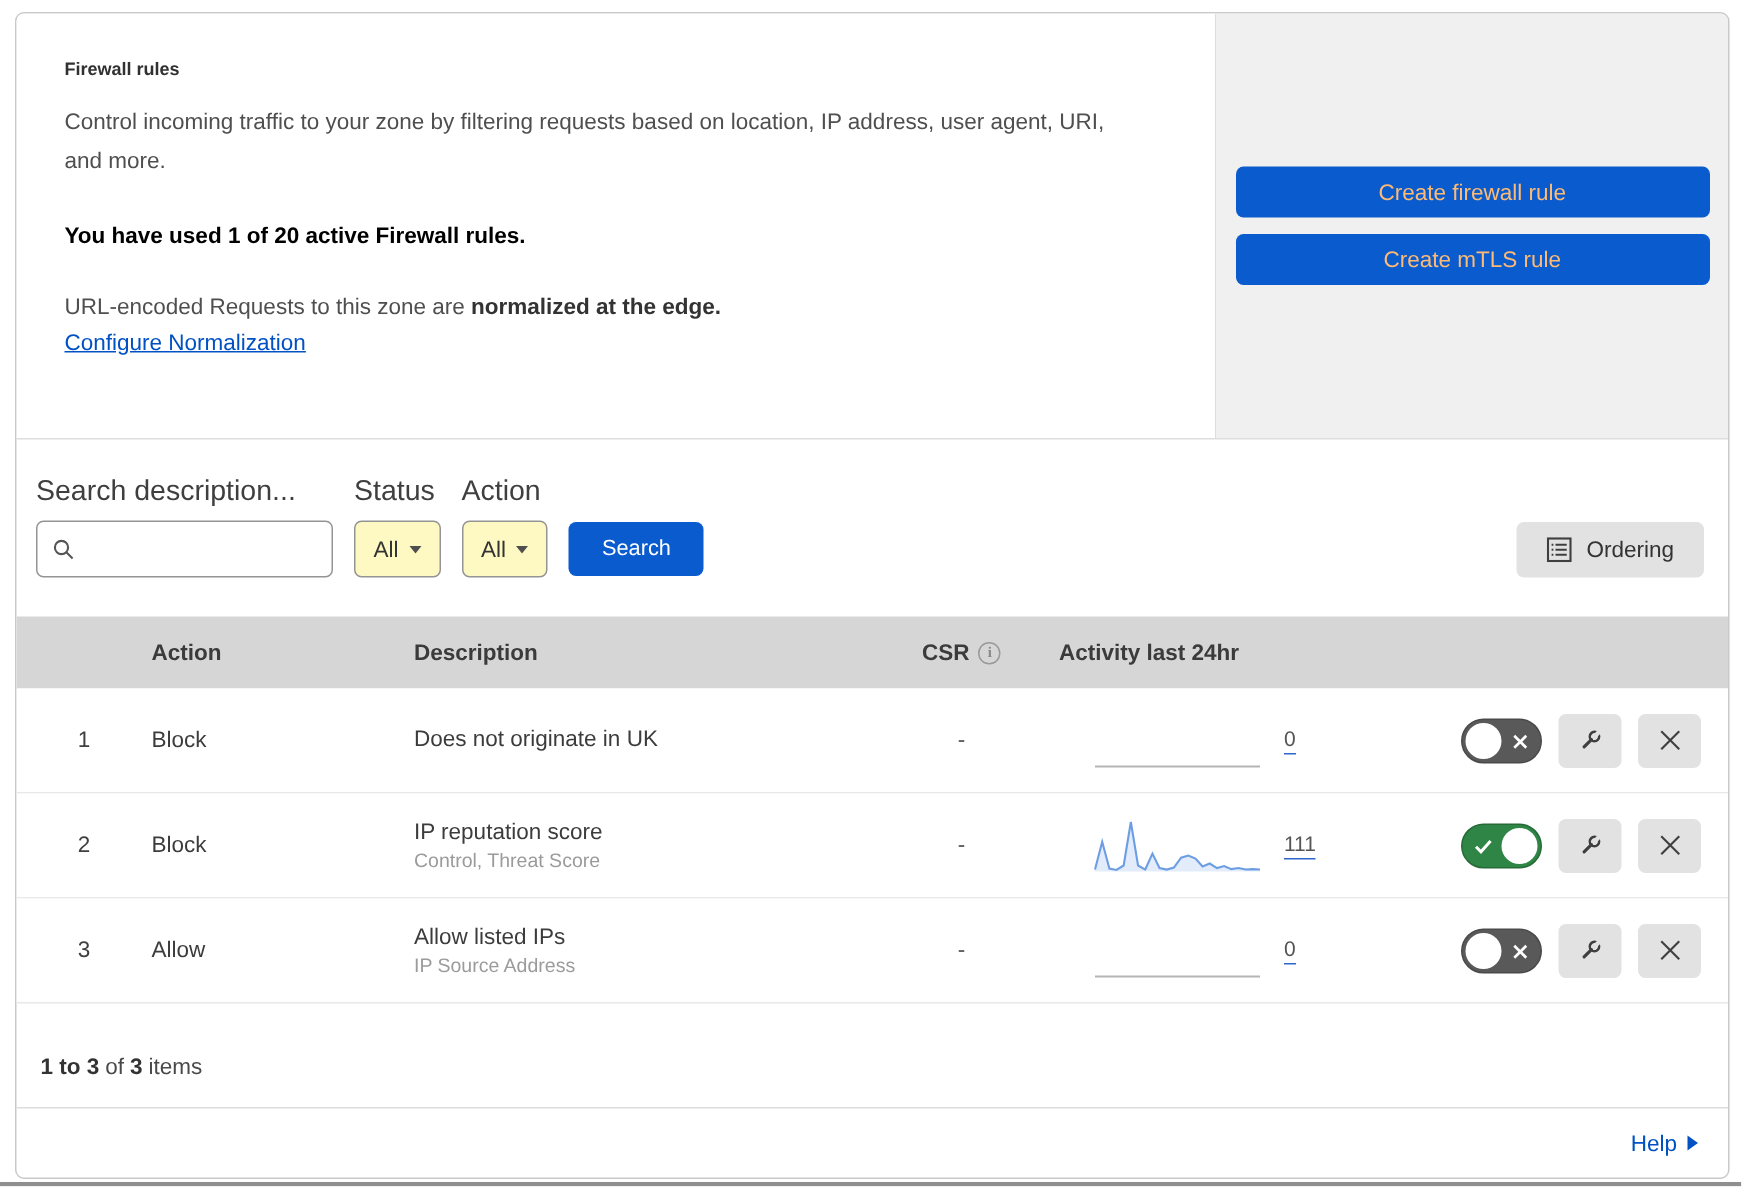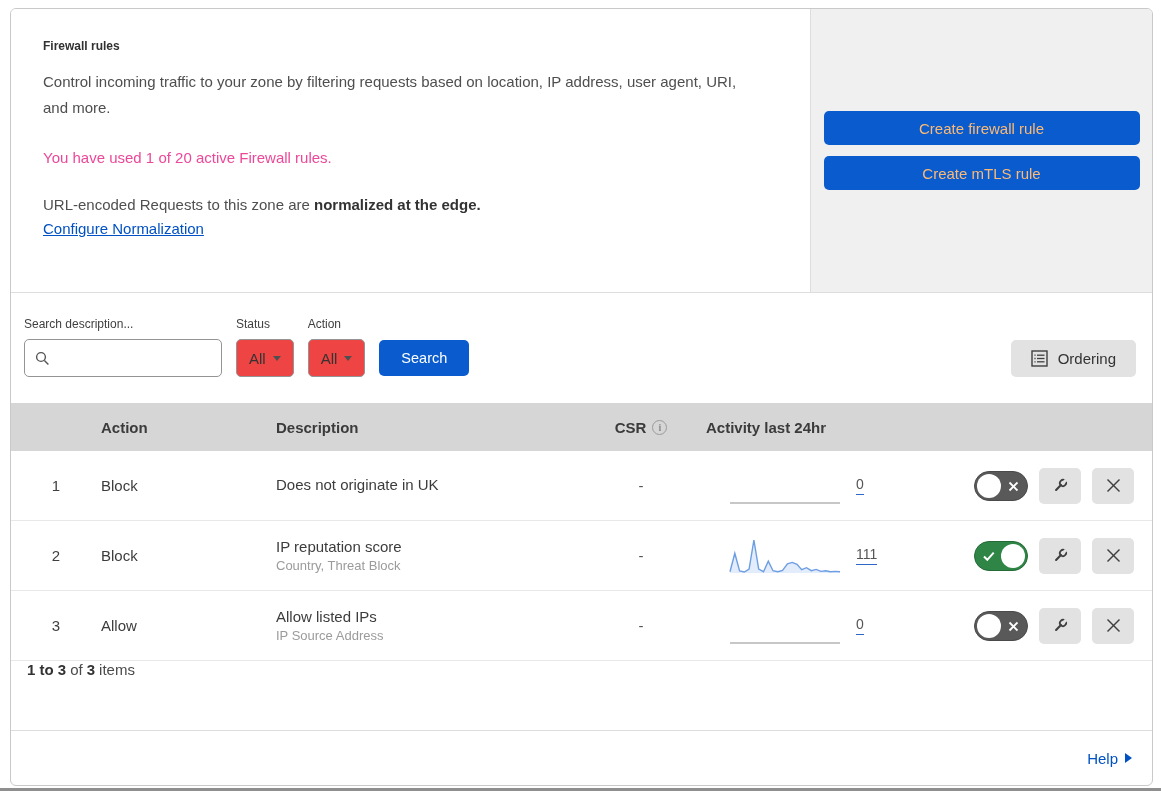--- a/index.html
+++ b/index.html
@@ -8,39 +8,39 @@
   .stage { position:relative; width:1161px; height:791px; background:#fff; overflow:hidden; }
   .card { position:absolute; left:10px; top:8px; width:1143px; height:778px;
     border:1px solid #c9c9c9; border-radius:6px; background:#fff; overflow:hidden;
     display:flex; flex-direction:column; }
 
   
   .top { display:flex; height:284px; border-bottom:1px solid #ddd; flex:0 0 auto; }
   .top-left { flex:1 1 auto; border-right:1px solid #ddd; padding:30px 32px; background:#fff; }
   .page-title { font-size:12px; font-weight:600; color:#313131; margin-bottom:16px; }
   .intro { font-size:15px; line-height:26px; color:#4f4f4f; max-width:715px; }
-  .usage { font-size:15px; font-weight:400; color:#ec4899; margin-top:28px; }
+  .usage { font-size:15px; font-weight:700; color:#000000; margin-top:28px; }
   .norm { font-size:15px; line-height:26px; color:#4f4f4f; margin-top:26px; }
   .norm b { color:#333; }
   .norm-link { display:inline-block; margin-top:2px; font-size:15px; color:#0051c3;
     text-decoration:underline; cursor:pointer; }
   .top-right { flex:0 0 341px; background:#f0f0f0; display:flex; flex-direction:column;
     align-items:center; justify-content:center; gap:11px; }
   .cta-btn { width:316px; height:34px; border:none; border-radius:5px; background:#0a5cce;
     color:#fdba74; font-size:15px; font-family:inherit; cursor:pointer; }
 
   
   .filters { display:flex; align-items:flex-end; padding:24px 16px 26px 13px; flex:0 0 auto; }
   .fgroup { display:flex; flex-direction:column; margin-right:14px; }
-  .flabel { font-size:12px; color:#3f3f3f; margin-bottom:8px; }
+  .flabel { font-size:19px; color:#3f3f3f; margin-bottom:8px; }
   .search-box { width:198px; height:38px; border:1px solid #949494; border-radius:5px;
     display:flex; align-items:center; padding-left:10px; background:#fff; }
   .search-box input { border:none; outline:none; flex:1; font-size:14px; margin-left:8px;
     font-family:inherit; min-width:0; background:transparent; }
-  .select { height:38px; border:1px solid #949494; border-radius:5px; background:#ef4444;
+  .select { height:38px; border:1px solid #949494; border-radius:5px; background:#fef9c3;
     display:flex; align-items:center; justify-content:center; gap:7px; padding:0 12px;
     font-size:15px; color:#333; cursor:pointer; }
   .caret { width:0; height:0; border-left:4.5px solid transparent; border-right:4.5px solid transparent;
     border-top:5.5px solid #4f4f4f; }
   .search-btn { height:36px; padding:0 22px; margin-bottom:1px; border:none; border-radius:5px;
     background:#0a5cce; color:#fff; font-size:14.5px; font-family:inherit; cursor:pointer; }
   .spacer { flex:1; }
   .ordering-btn { height:37px; padding:0 20px; border:none; border-radius:5px; background:#e2e2e2;
     color:#333; font-size:15px; font-family:Liberation Sans, sans-serif; display:flex; align-items:center; gap:10px;
     cursor:pointer; }
@@ -77,21 +77,21 @@
   .toggle.off .knob { left:2px; top:2px; }
   .toggle.off .t-x { position:absolute; right:8px; top:9px; }
   .toggle.on { background:#2e8545; border:1px solid #256b37; }
   .toggle.on .knob { right:2px; top:2px; }
   .toggle.on .t-check { position:absolute; left:8px; top:9px; }
 
   .icon-btn { width:42px; height:36px; border:none; border-radius:5px; background:#e2e2e2;
     display:flex; align-items:center; justify-content:center; cursor:pointer; }
 
   
-  .tfooter { flex:0 0 auto; height:70px; display:flex; 
+  .tfooter { flex:0 0 auto; height:70px; display:flex; align-items:flex-end;
     padding:0 16px 18px 16px; font-size:15px; color:#4a4a4a; border-bottom:1px solid #ddd; }
   .tfooter b { color:#333; }
   .tfooter span { margin-right:4px; }
   .help-bar { flex:1; display:flex; align-items:center; justify-content:flex-end; padding-right:20px; }
   .help-link { display:flex; align-items:center; gap:7px; color:#0051c3; font-size:15px; cursor:pointer; }
   .help-arrow { width:0; height:0; border-top:5.5px solid transparent; border-bottom:5.5px solid transparent;
     border-left:7.5px solid #0051c3; }
 
   .bottom-edge { position:absolute; left:0; right:0; bottom:0; height:3px; background:#8f8f8f; }
 </style>
@@ -204,21 +204,21 @@
             </svg>
         </button>
       </div>
     </div>
 
     <div class="trow tgrid">
       <div class="idx">2</div>
       <div class="act">Block</div>
       <div class="desc">
         <div class="desc-main">IP reputation score</div>
-        <div class="desc-sub">Country, Threat Block</div>
+        <div class="desc-sub">Control, Threat Score</div>
       </div>
       <div class="csr-val">-</div>
       <div class="activity">
         <svg class="spark" width="112" height="40" viewBox="0 0 112 40">
             <polygon points="1.0,35.7 5.8,17.2 10.6,35.0 15.3,36.0 20.1,33.0 24.9,4.0 29.7,33.0 34.5,35.7 39.3,25.1 44.0,34.7 48.8,35.7 53.6,34.4 58.4,27.8 63.2,26.4 68.0,28.4 72.7,33.7 77.5,31.7 82.3,34.7 87.1,33.4 91.9,35.4 96.7,34.7 101.4,35.7 106.2,35.4 111.0,35.7 111,37 1,37" fill="#e3ecfa"></polygon>
             <polyline points="1.0,35.7 5.8,17.2 10.6,35.0 15.3,36.0 20.1,33.0 24.9,4.0 29.7,33.0 34.5,35.7 39.3,25.1 44.0,34.7 48.8,35.7 53.6,34.4 58.4,27.8 63.2,26.4 68.0,28.4 72.7,33.7 77.5,31.7 82.3,34.7 87.1,33.4 91.9,35.4 96.7,34.7 101.4,35.7 106.2,35.4 111.0,35.7" fill="none" stroke="#6d9ee3" stroke-width="1.4"></polyline>
           </svg>
         <a class="count-link">111</a>
       </div>
       <div class="controls">

